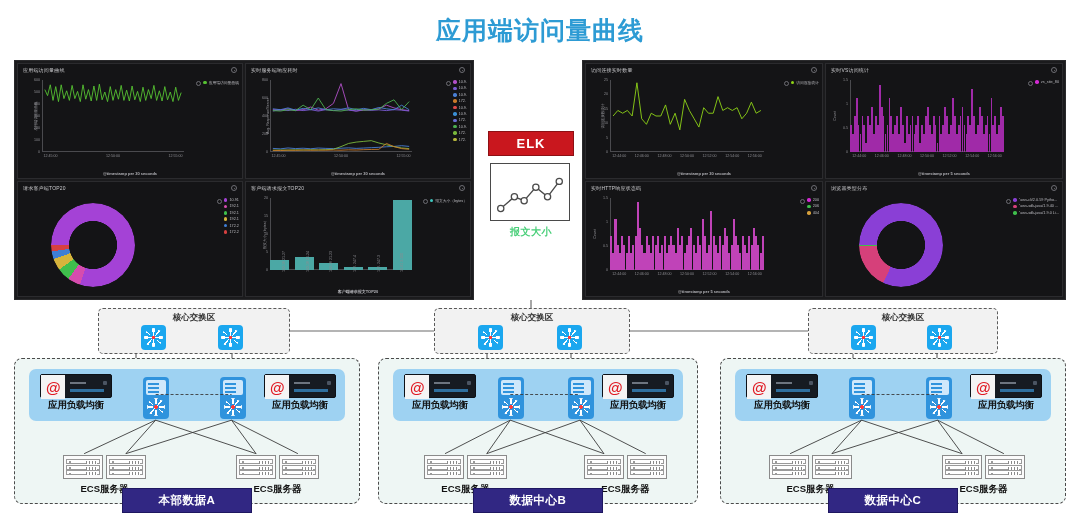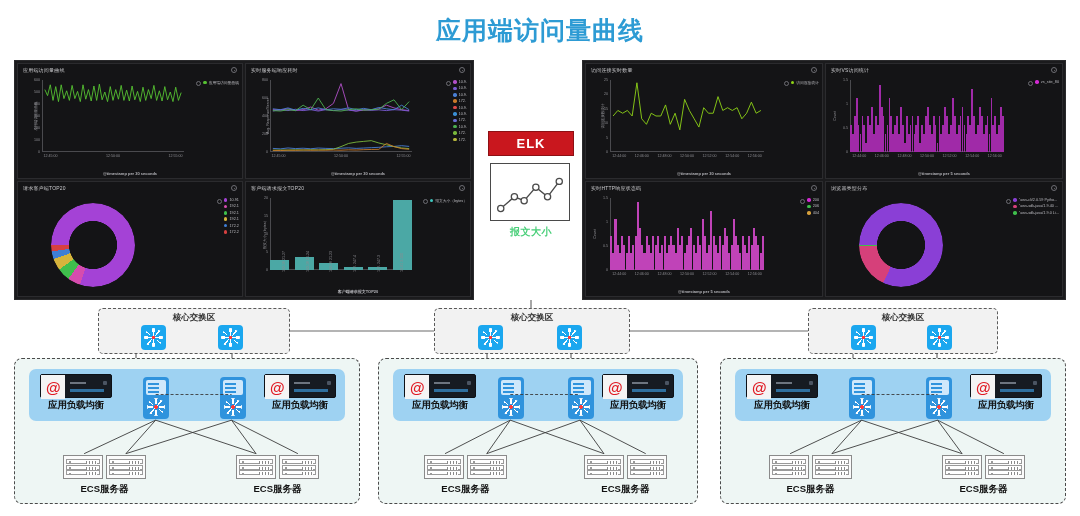--- a/index.html
+++ b/index.html
@@ -762,20 +762,21 @@
       <svg class="links" viewBox="0 0 346 146" preserveAspectRatio="none">
         <path d="M141.48,62 L69.52,96" stroke="#3a3a3a" stroke-width="0.9" fill="none"></path>
         <path d="M141.48,62 L111.52,96" stroke="#3a3a3a" stroke-width="0.9" fill="none"></path>
         <path d="M141.48,62 L242.52,96" stroke="#3a3a3a" stroke-width="0.9" fill="none"></path>
         <path d="M217.79999999999998,62 L111.52,96" stroke="#3a3a3a" stroke-width="0.9" fill="none"></path>
         <path d="M217.79999999999998,62 L242.52,96" stroke="#3a3a3a" stroke-width="0.9" fill="none"></path>
         <path d="M217.79999999999998,62 L284.52,96" stroke="#3a3a3a" stroke-width="0.9" fill="none"></path>
         <path d="M141.48,36 L217.79999999999998,36" stroke="#3a3a3a" stroke-width="0.9" stroke-dasharray="3,2" fill="none"></path>
       </svg>
     </div>
+    <div class="dc-label" style="left: 122px; top: 188px;">本部数据A</div>
     <div class="dc" style="left: 378px; width: 320px;">
       <div class="lb-band">
         <div class="lb-node" style="left: 4px;">
           <div class="lb-img">
             <div class="badge">
               <span>@</span>
             </div>
             <div class="ln1"></div>
             <div class="ln2"></div>
             <div class="dot"></div>
@@ -843,20 +844,21 @@
       <svg class="links" viewBox="0 0 320 146" preserveAspectRatio="none">
         <path d="M132.12,62 L66.4,96" stroke="#3a3a3a" stroke-width="0.9" fill="none"></path>
         <path d="M132.12,62 L108.4,96" stroke="#3a3a3a" stroke-width="0.9" fill="none"></path>
         <path d="M132.12,62 L226.4,96" stroke="#3a3a3a" stroke-width="0.9" fill="none"></path>
         <path d="M202.2,62 L108.4,96" stroke="#3a3a3a" stroke-width="0.9" fill="none"></path>
         <path d="M202.2,62 L226.4,96" stroke="#3a3a3a" stroke-width="0.9" fill="none"></path>
         <path d="M202.2,62 L268.4,96" stroke="#3a3a3a" stroke-width="0.9" fill="none"></path>
         <path d="M132.12,36 L202.2,36" stroke="#3a3a3a" stroke-width="0.9" stroke-dasharray="3,2" fill="none"></path>
       </svg>
     </div>
+    <div class="dc-label" style="left: 473px; top: 188px;">数据中心B</div>
     <div class="dc" style="left: 720px; width: 346px;">
       <div class="lb-band">
         <div class="lb-node" style="left: 4px;">
           <div class="lb-img">
             <div class="badge">
               <span>@</span>
             </div>
             <div class="ln1"></div>
             <div class="ln2"></div>
             <div class="dot"></div>
@@ -924,13 +926,14 @@
       <svg class="links" viewBox="0 0 346 146" preserveAspectRatio="none">
         <path d="M141.48,62 L69.52,96" stroke="#3a3a3a" stroke-width="0.9" fill="none"></path>
         <path d="M141.48,62 L111.52,96" stroke="#3a3a3a" stroke-width="0.9" fill="none"></path>
         <path d="M141.48,62 L242.52,96" stroke="#3a3a3a" stroke-width="0.9" fill="none"></path>
         <path d="M217.79999999999998,62 L111.52,96" stroke="#3a3a3a" stroke-width="0.9" fill="none"></path>
         <path d="M217.79999999999998,62 L242.52,96" stroke="#3a3a3a" stroke-width="0.9" fill="none"></path>
         <path d="M217.79999999999998,62 L284.52,96" stroke="#3a3a3a" stroke-width="0.9" fill="none"></path>
         <path d="M141.48,36 L217.79999999999998,36" stroke="#3a3a3a" stroke-width="0.9" stroke-dasharray="3,2" fill="none"></path>
       </svg>
     </div>
+    <div class="dc-label" style="left: 828px; top: 188px;">数据中心C</div>
   </div>
 
 </body></html>

